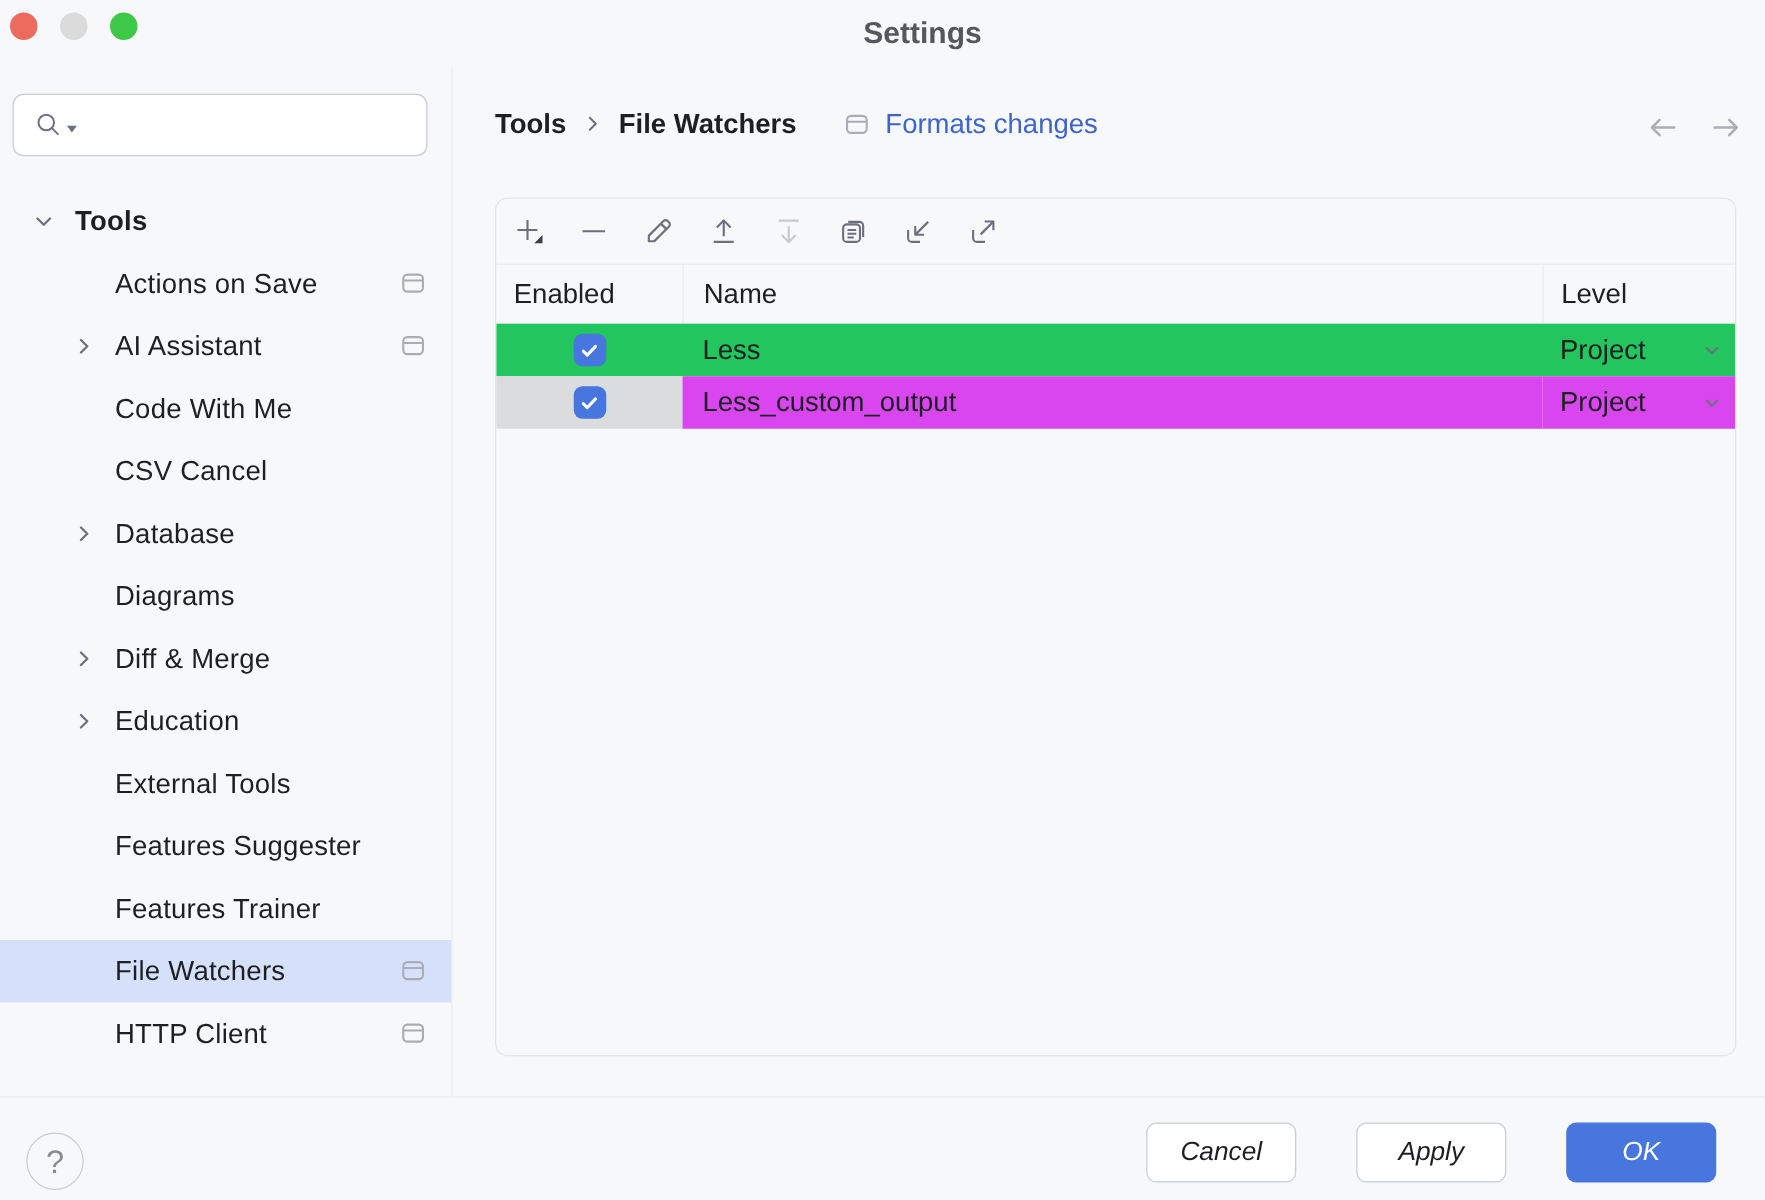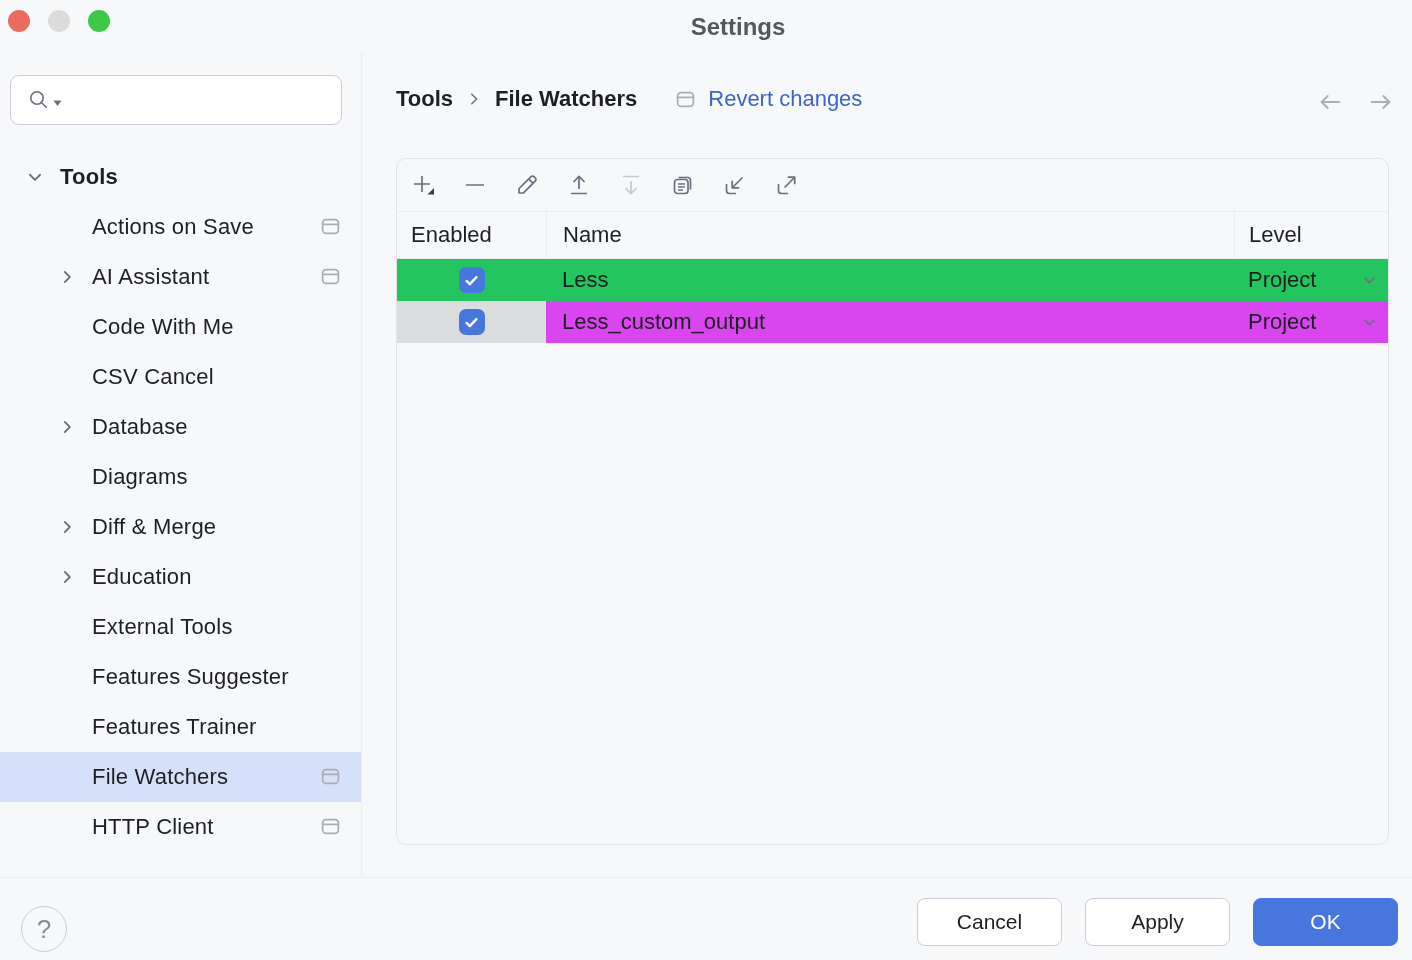--- a/index.html
+++ b/index.html
@@ -80,23 +80,23 @@
   .cell-check { justify-content:center; }
   .cell-name  { padding-left:16px; }
   .cell-level { padding-left:14px; padding-right:12px; justify-content:space-between; }
   .checkbox {
     width:26px; height:26px; border-radius:7px; background:#4776DF;
     display:flex; align-items:center; justify-content:center; cursor:pointer;
   }
   
   .footer-sep { position:absolute; left:0; top:877px; width:1412px; height:1px; background:#EBECF0; }
   .btn {
-    position:absolute; top:898px; width:145px; height:48px;
+    position:absolute; top:898px; width:120px; height:48px;
     border-radius:8px; font-size:21px; display:flex; align-items:center; justify-content:center;
-    cursor:pointer; font-family:"Liberation Sans", sans-serif;
+    cursor:pointer; font-family:"Liberation Sans", sans-serif;font-style:italic;
   }
   .btn-plain { background:#FFFFFF; border:1px solid #C9CCD6; color:#1E1F22; }
   .btn-cancel { left:917px; }
   .btn-apply  { left:1085px; }
   .btn-ok { left:1253px; background:#4776DF; border:1px solid #4776DF; color:#ffffff; }
   .help-circle {
     position:absolute; left:21px; top:906px; width:46px; height:46px;
     border:1.5px solid #C9CCD6; border-radius:50%; background:#F7F8FA;
     display:flex; align-items:center; justify-content:center;
     font-size:26px; color:#878B94; cursor:pointer;
@@ -238,21 +238,21 @@
         <path d="M5.5 2.5 L11 8 L5.5 13.5" fill="none" stroke="#6C707E" stroke-width="1.8" stroke-linecap="round" stroke-linejoin="round"></path>
       </svg>
     </span>
   <span class="crumb-b">File Watchers</span>
   <span class="revert-ic">
       <svg width="21" height="21" viewBox="0 0 20 20">
         <rect x="2.5" y="3.5" width="15" height="13" rx="3.2" fill="none" stroke="#A9ACB6" stroke-width="1.6"></rect>
         <line x1="2.5" y1="8" x2="17.5" y2="8" stroke="#A9ACB6" stroke-width="1.6"></line>
       </svg>
     </span>
-  <span class="revert-link">Revert changes</span>
+  <span class="revert-link">Formats changes</span>
 </div>
 <div class="nav-arrow nav-back">
   <svg width="28" height="28" viewBox="0 0 24 24">
       <path d="M20 12 H5 M10 6.8 L4.8 12 L10 17.2" fill="none" stroke="#ABAEB6" stroke-width="1.7" stroke-linecap="round" stroke-linejoin="round"></path>
     </svg>
 </div>
 <div class="nav-arrow nav-forward">
   <svg width="28" height="28" viewBox="0 0 24 24">
       <path d="M4 12 H19 M14 6.8 L19.2 12 L14 17.2" fill="none" stroke="#ABAEB6" stroke-width="1.7" stroke-linecap="round" stroke-linejoin="round"></path>
     </svg>

